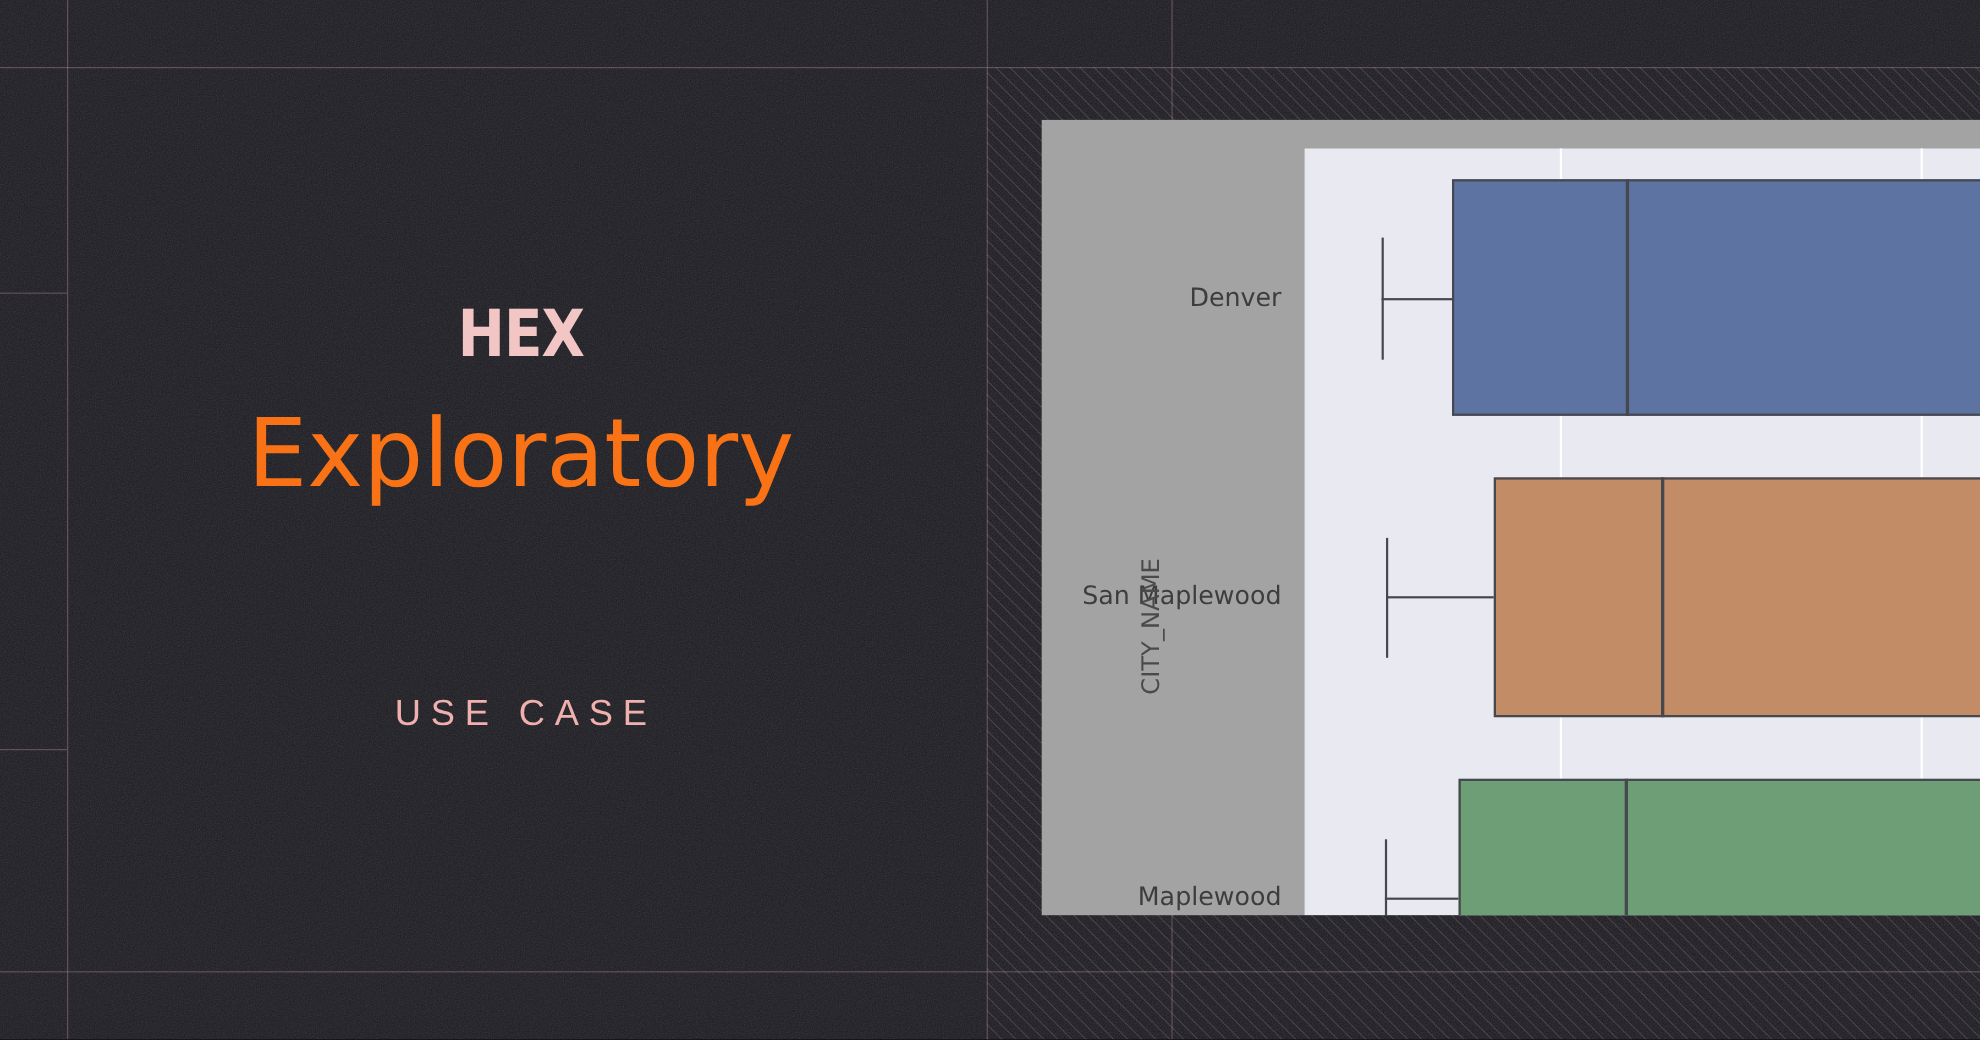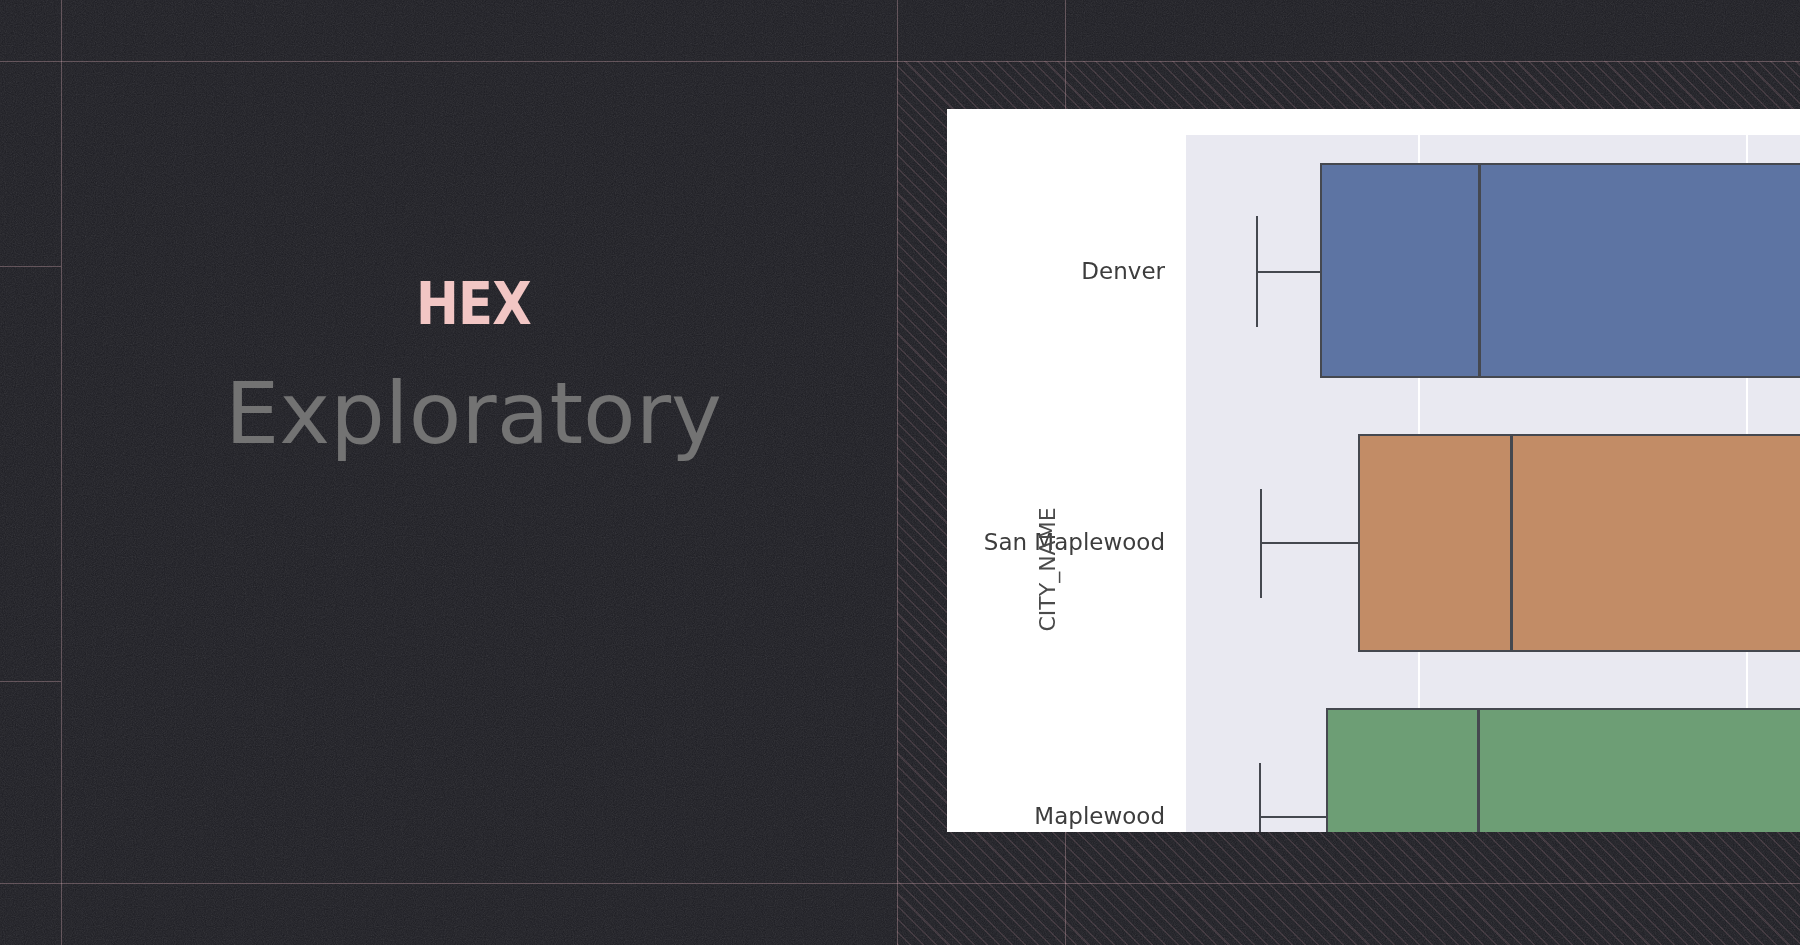--- a/index.html
+++ b/index.html
@@ -22,21 +22,21 @@
         font-family:"DejaVu Sans",sans-serif;font-weight:800;font-size:64px;
         letter-spacing:-1px;transform:scaleX(.8) scaleY(.92);line-height:1;}
   .title{position:absolute;left:0;top:366px;width:100%;text-align:center;
          font-family:"DejaVu Sans",sans-serif;font-weight:400;font-size:86px;
          line-height:95px;letter-spacing:0px;}
   .subtitle{position:absolute;left:0;top:629px;width:100%;text-align:center;
             font-family:"Liberation Sans",sans-serif;font-weight:400;font-size:33px;
             letter-spacing:.27em;text-indent:.27em;}
   
   .card{position:absolute;left:947px;top:109px;width:853px;height:723px;
-        background:#ffffff;overflow:hidden;}
+        background:#a3a3a3;overflow:hidden;}
   .plot{position:absolute;left:239px;top:26px;right:0;bottom:0;background:#e9e9f1;}
   .vgrid{position:absolute;top:26px;bottom:0;width:2px;background:#ffffff;}
   .box{position:absolute;width:700px;border:2.5px solid #45484f;box-sizing:border-box;}
   .median{position:absolute;width:2.5px;background:#45484f;}
   .wcap{position:absolute;width:2px;background:#45484f;}
   .wline{position:absolute;height:2px;background:#45484f;}
   .cat-label{position:absolute;left:0;width:218px;text-align:right;
              font-family:"DejaVu Sans",sans-serif;font-size:23px;color:#3d3d3d;
              line-height:23px;}
   .ylab{position:absolute;left:38px;top:448px;transform:rotate(-90deg);
@@ -61,23 +61,24 @@
   <div class="gl v" style="left:1065px"></div>
   <div class="gl h" style="top:61px"></div>
   <div class="gl h" style="top:883px"></div>
   <div class="gl tick" style="top:266px"></div>
   <div class="gl tick" style="top:681px"></div>
 
   <div class="hatch"></div>
 
   <div class="left-panel">
     <div class="logo" style="color: rgb(242, 198, 196);">HEX</div>
-    <div class="title" style="color: #737373;">
+    <div class="title" style="color: #f97316;">
       <div>Exploratory</div>
     </div>
+    <div class="subtitle" style="color: rgb(240, 176, 174);">USE CASE</div>
   </div>
 
   <div class="card">
     <div class="plot"></div>
 
     <div class="vgrid" style="left:471px"></div>
     <div class="vgrid" style="left:799px"></div>
 
     <div class="wcap" style="left:309px;top:107px;height:111px"></div>
     <div class="wline" style="left:309px;top:162px;width:66px"></div>

